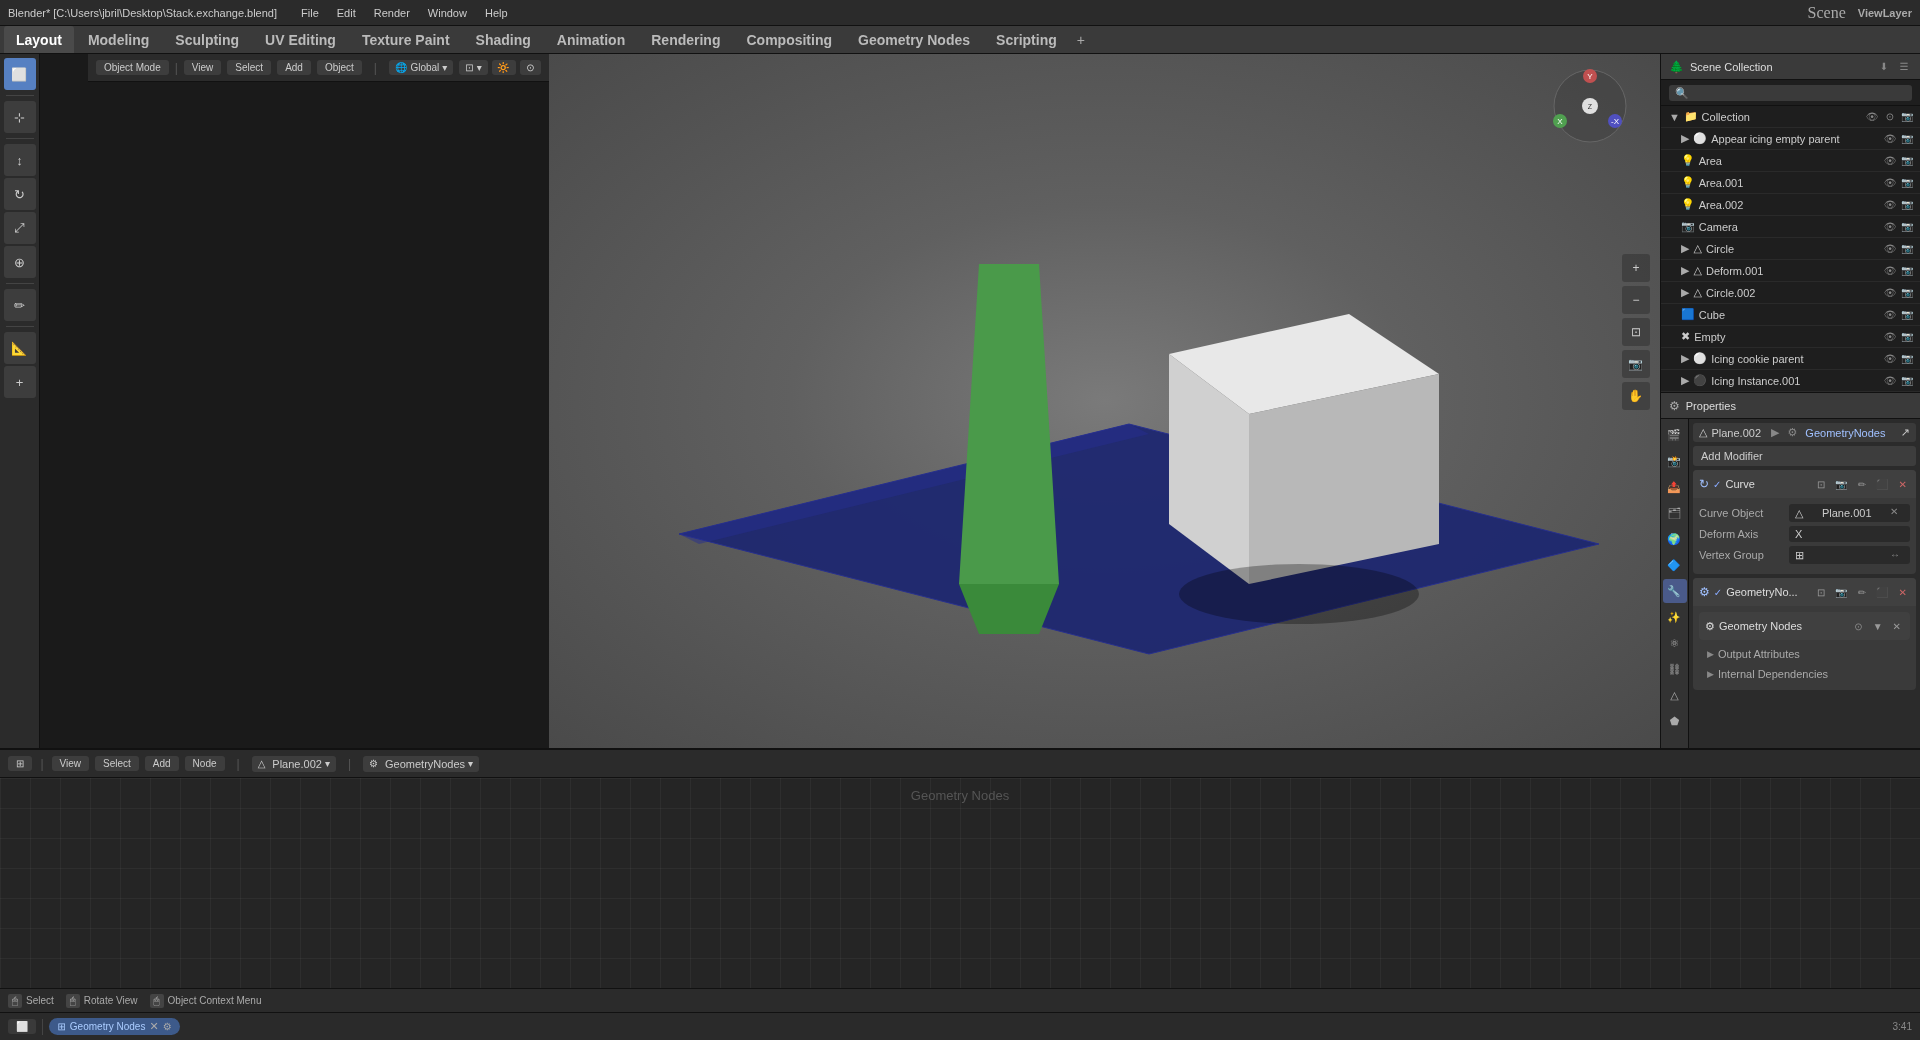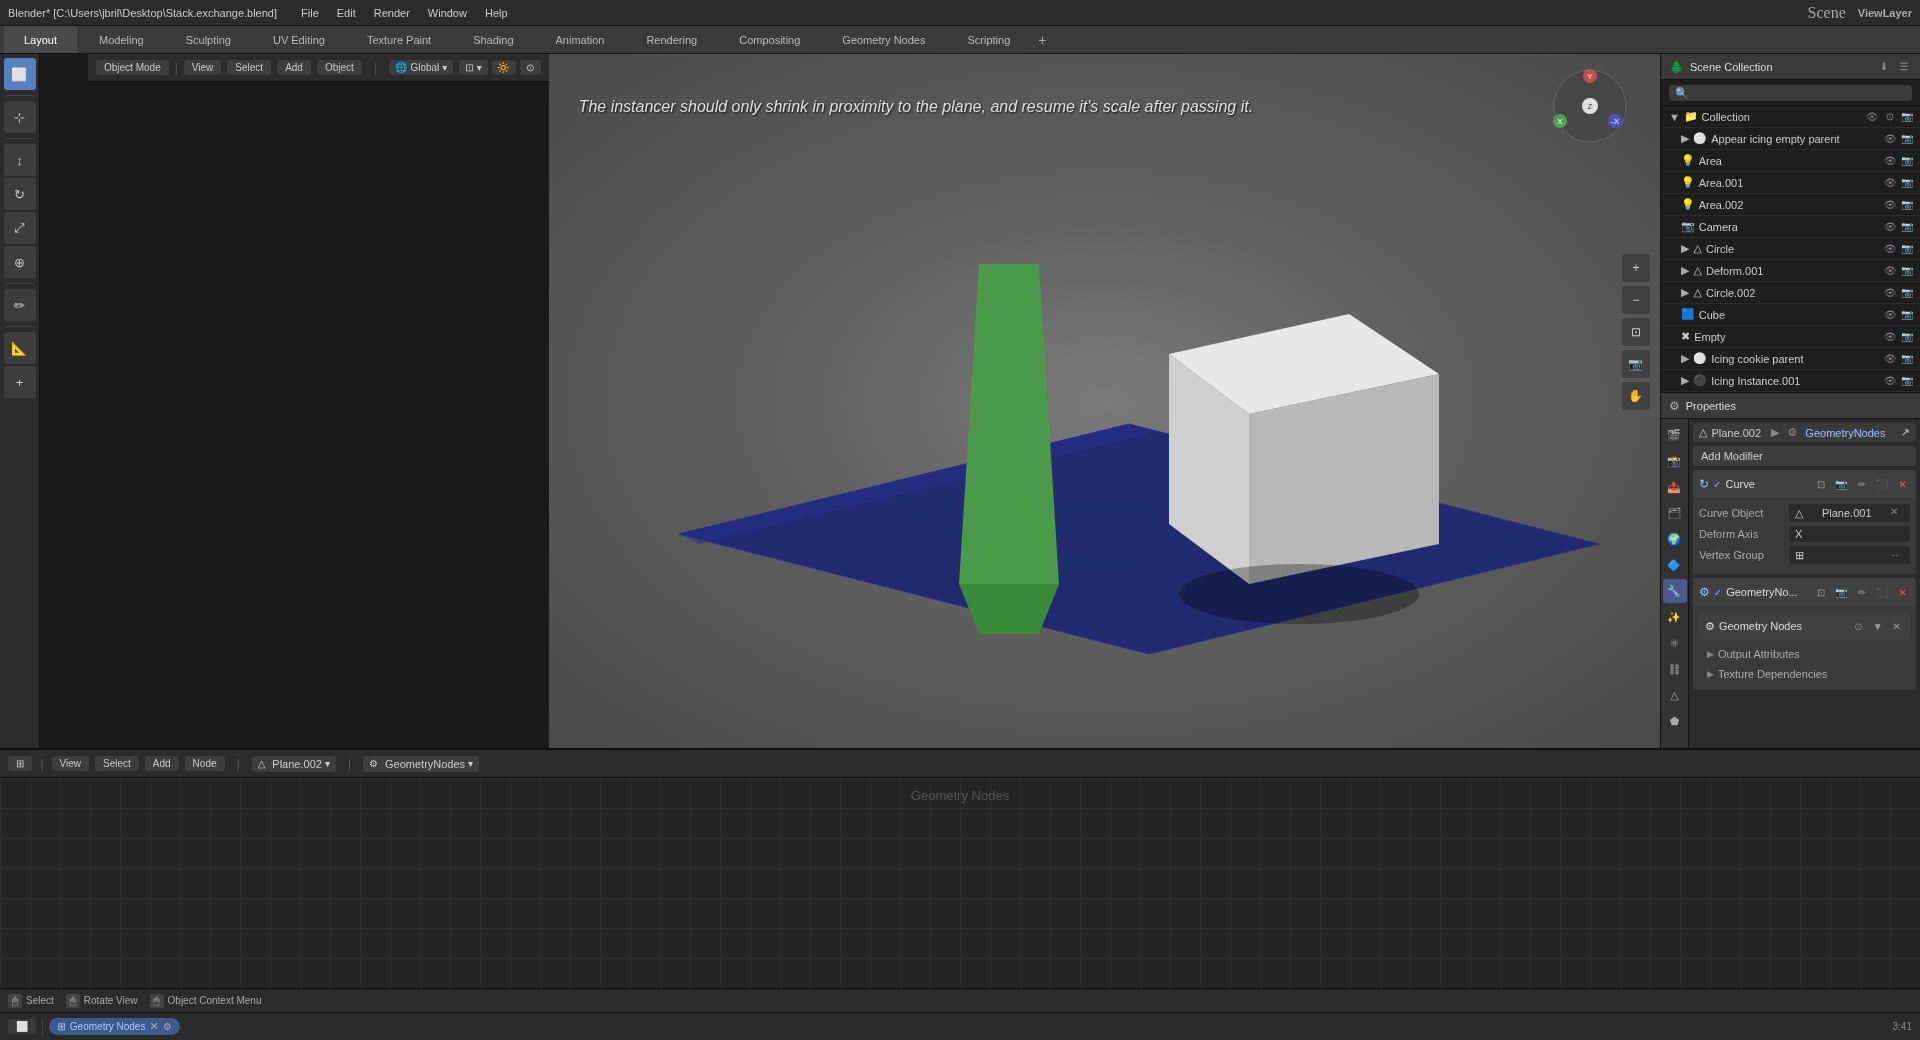--- a/index.html
+++ b/index.html
@@ -54,27 +54,28 @@
       height: 28px;
       display: flex;
       align-items: center;
       padding: 0 4px;
       border-bottom: 1px solid #111;
       flex-shrink: 0;
       gap: 2px;
     }
     .ws-tab {
       color: #bbb;
-      font-size: 11px;
-      padding: 3px 20px;
+      font-size: 14px;
+      padding: 3px 12px;
       border-radius: 3px 3px 0 0;
       cursor: pointer;
       height: 100%;
       display: flex;
       align-items: center;
+      font-weight: bold;
     }
     .ws-tab.active {
       background: #4a4a4a;
       color: #fff;
     }
     .ws-tab-add {
       color: #aaa;
       font-size: 14px;
       padding: 0 6px;
       cursor: pointer;
@@ -637,21 +638,20 @@
         <div class="vp-dropdown">
           <span>⊙</span>
         </div>
       </div>
     </div>
 
     <div id="viewport">
       <div id="viewport-scene">
 
         <div class="viewport-text-overlay">
-          <div>The instancer should only shrink in proximity to the plane, and resume it's scale after passing it.</div>
         </div>
 
         <svg width="100%" height="100%" style="position:absolute;top:0;left:0;">
 
           <polygon points="130,480 580,370 1050,490 600,600" fill="#1e2870" stroke="#252e90" stroke-width="1" opacity="0.95"></polygon>
 
           <polygon points="130,480 580,370 600,380 150,490" fill="#252e90" stroke="none" opacity="0.5"></polygon>
 
           <polygon points="430,210 490,210 510,530 410,530" fill="#4a9a4a"></polygon>
           <polygon points="410,530 510,530 490,580 430,580" fill="#3a8a3a"></polygon>
@@ -935,21 +935,21 @@
                     <span class="mod-action-btn">✕</span>
                   </div>
                 </div>
               </div>
               <div class="section-item">
                 <span class="section-arrow">▶</span>
                 <span>Output Attributes</span>
               </div>
               <div class="section-item">
                 <span class="section-arrow">▶</span>
-                <span>Texture Dependencies</span>
+                <span>Internal Dependencies</span>
               </div>
             </div>
           </div>
         </div>
       </div>
     </div>
 
   </div>
 </div>
 

